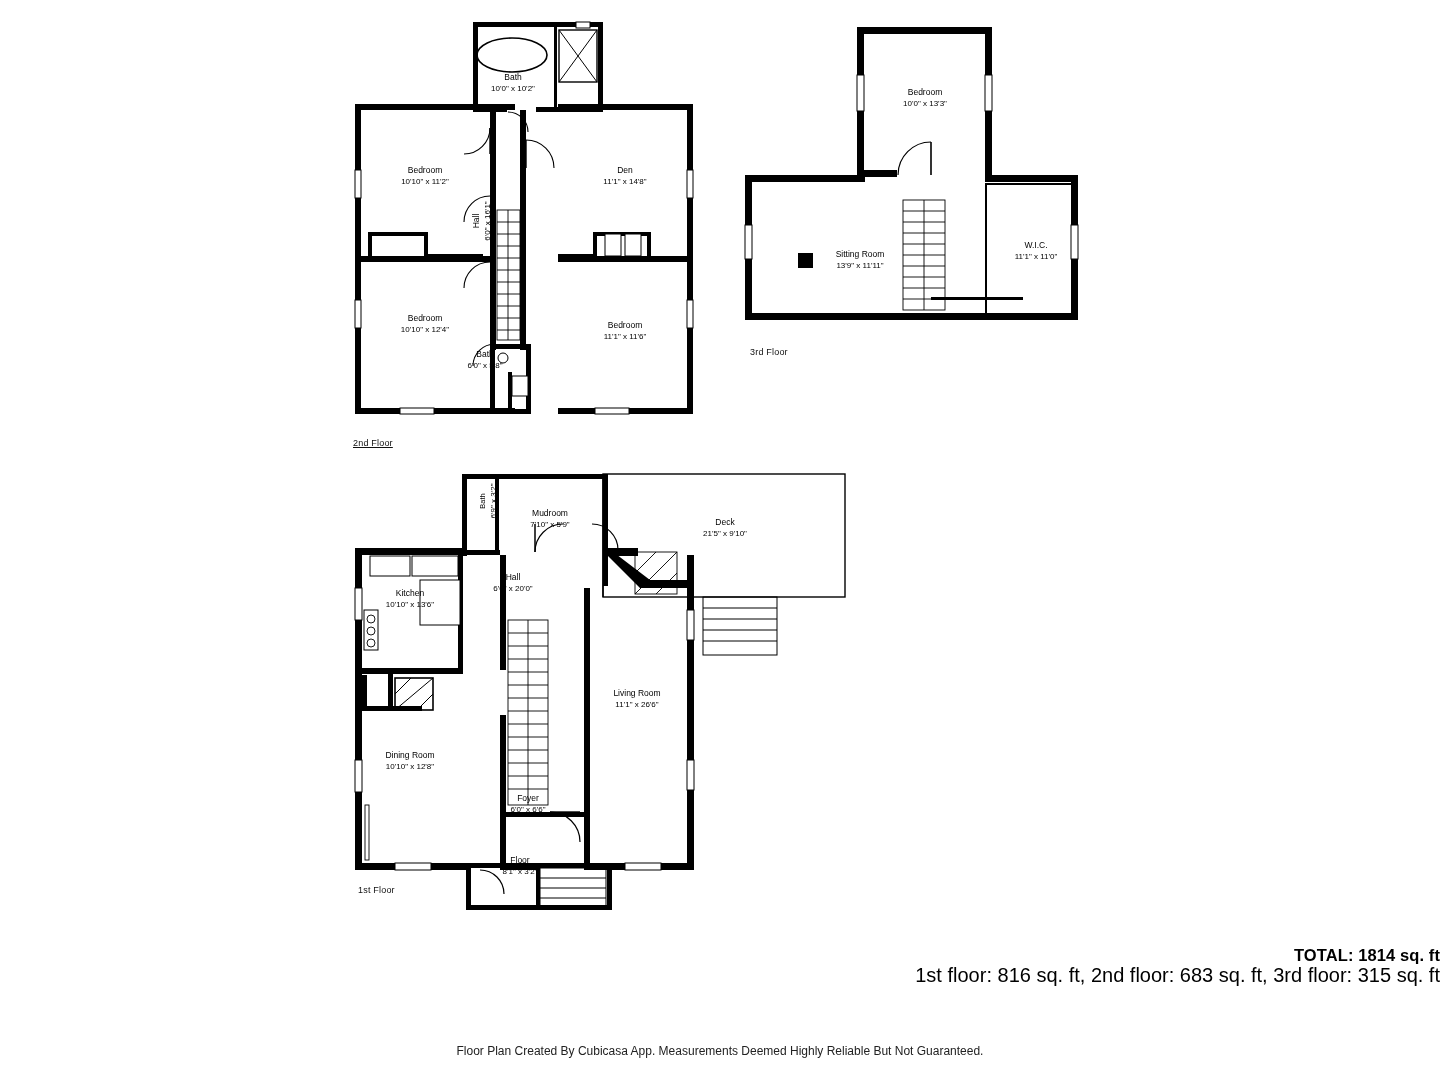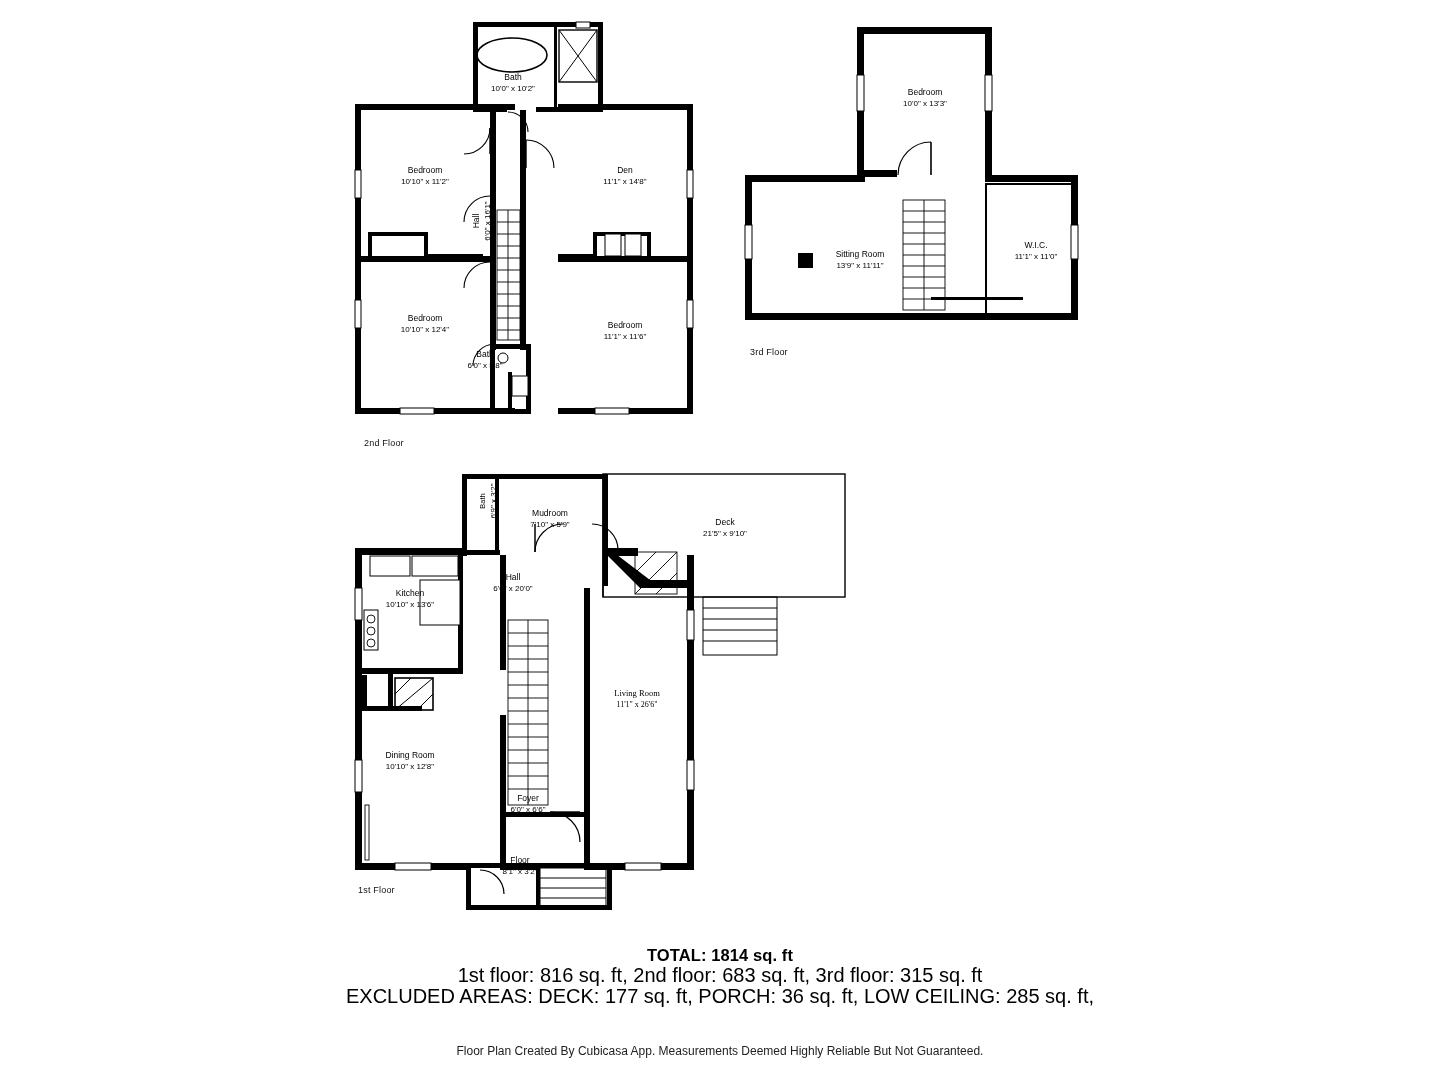--- a/index.html
+++ b/index.html
@@ -35,21 +35,21 @@
   .room-label .rname { display: block; }
   .room-label .rdim { display: block; font-size: 8px; }
   .rot90 {
     transform: rotate(-90deg);
     transform-origin: center center;
   }
   .summary {
     position: absolute;
     left: 0;
     width: 1440px;
-    text-align: center;
+    text-align: right;
   }
   .summary .total {
     font-size: 16.5px;
     font-weight: bold;
     letter-spacing: 0.1px;
   }
   .summary .line {
     font-size: 20px;
     line-height: 21px;
   }
@@ -177,21 +177,21 @@
   </div>
   <div class="room-label" style="left:210px; top:310px; width:150px;">
     <span class="rname">Bedroom</span>
     <span class="rdim">11'1" x 11'6"</span>
   </div>
   <div class="room-label" style="left:95px; top:339px; width:100px;">
     <span class="rname">Bath</span>
     <span class="rdim">6'0" x 5'8"</span>
   </div>
 
-  <div class="floor-label" style="left:24px; top:428px;">2nd Floor</div>
+  <div class="floor-label" style="left:13px; top:428px;text-decoration:underline;">2nd Floor</div>
 </div>
 
 <div class="plan" style="left:735px; top:15px; width:370px; height:350px;">
   <svg width="370" height="350" viewBox="0 0 370 350">
     <g fill="#000">
 
       <rect x="122" y="12" width="135" height="7"></rect>
       <rect x="122" y="12" width="7" height="150"></rect>
       <rect x="250" y="12" width="7" height="155"></rect>
 
@@ -388,21 +388,21 @@
     <span class="rdim">21'5" x 9'10"</span>
   </div>
   <div class="room-label" style="left:-5px; top:128px; width:150px;">
     <span class="rname">Kitchen</span>
     <span class="rdim">10'10" x 13'6"</span>
   </div>
   <div class="room-label" style="left:113px; top:112px; width:120px;">
     <span class="rname">Hall</span>
     <span class="rdim">6'0" x 20'0"</span>
   </div>
-  <div class="room-label" style="left:222px; top:228px; width:150px;font-family:Liberation Serif, serif;">
+  <div class="room-label" style="left:222px; top:228px; width:150px;">
     <span class="rname">Living Room</span>
     <span class="rdim">11'1" x 26'6"</span>
   </div>
   <div class="room-label" style="left:-5px; top:290px; width:150px;">
     <span class="rname">Dining Room</span>
     <span class="rdim">10'10" x 12'8"</span>
   </div>
   <div class="room-label" style="left:128px; top:333px; width:120px;">
     <span class="rname">Foyer</span>
     <span class="rdim">6'0" x 6'6"</span>
@@ -411,16 +411,15 @@
     <span class="rname">Floor</span>
     <span class="rdim">8'1" x 3'2"</span>
   </div>
 
   <div class="floor-label" style="left:18px; top:425px;">1st Floor</div>
 </div>
 
 <div class="summary" style="top:946px;">
   <div class="total">TOTAL: 1814 sq. ft</div>
   <div class="line">1st floor: 816 sq. ft, 2nd floor: 683 sq. ft, 3rd floor: 315 sq. ft</div>
-  <div class="line">EXCLUDED AREAS: DECK: 177 sq. ft, PORCH: 36 sq. ft, LOW CEILING: 285 sq. ft,</div>
 </div>
 
 <div class="credit" style="top:1044px;">Floor Plan Created By Cubicasa App. Measurements Deemed Highly Reliable But Not Guaranteed.</div>
 
 </body></html>

